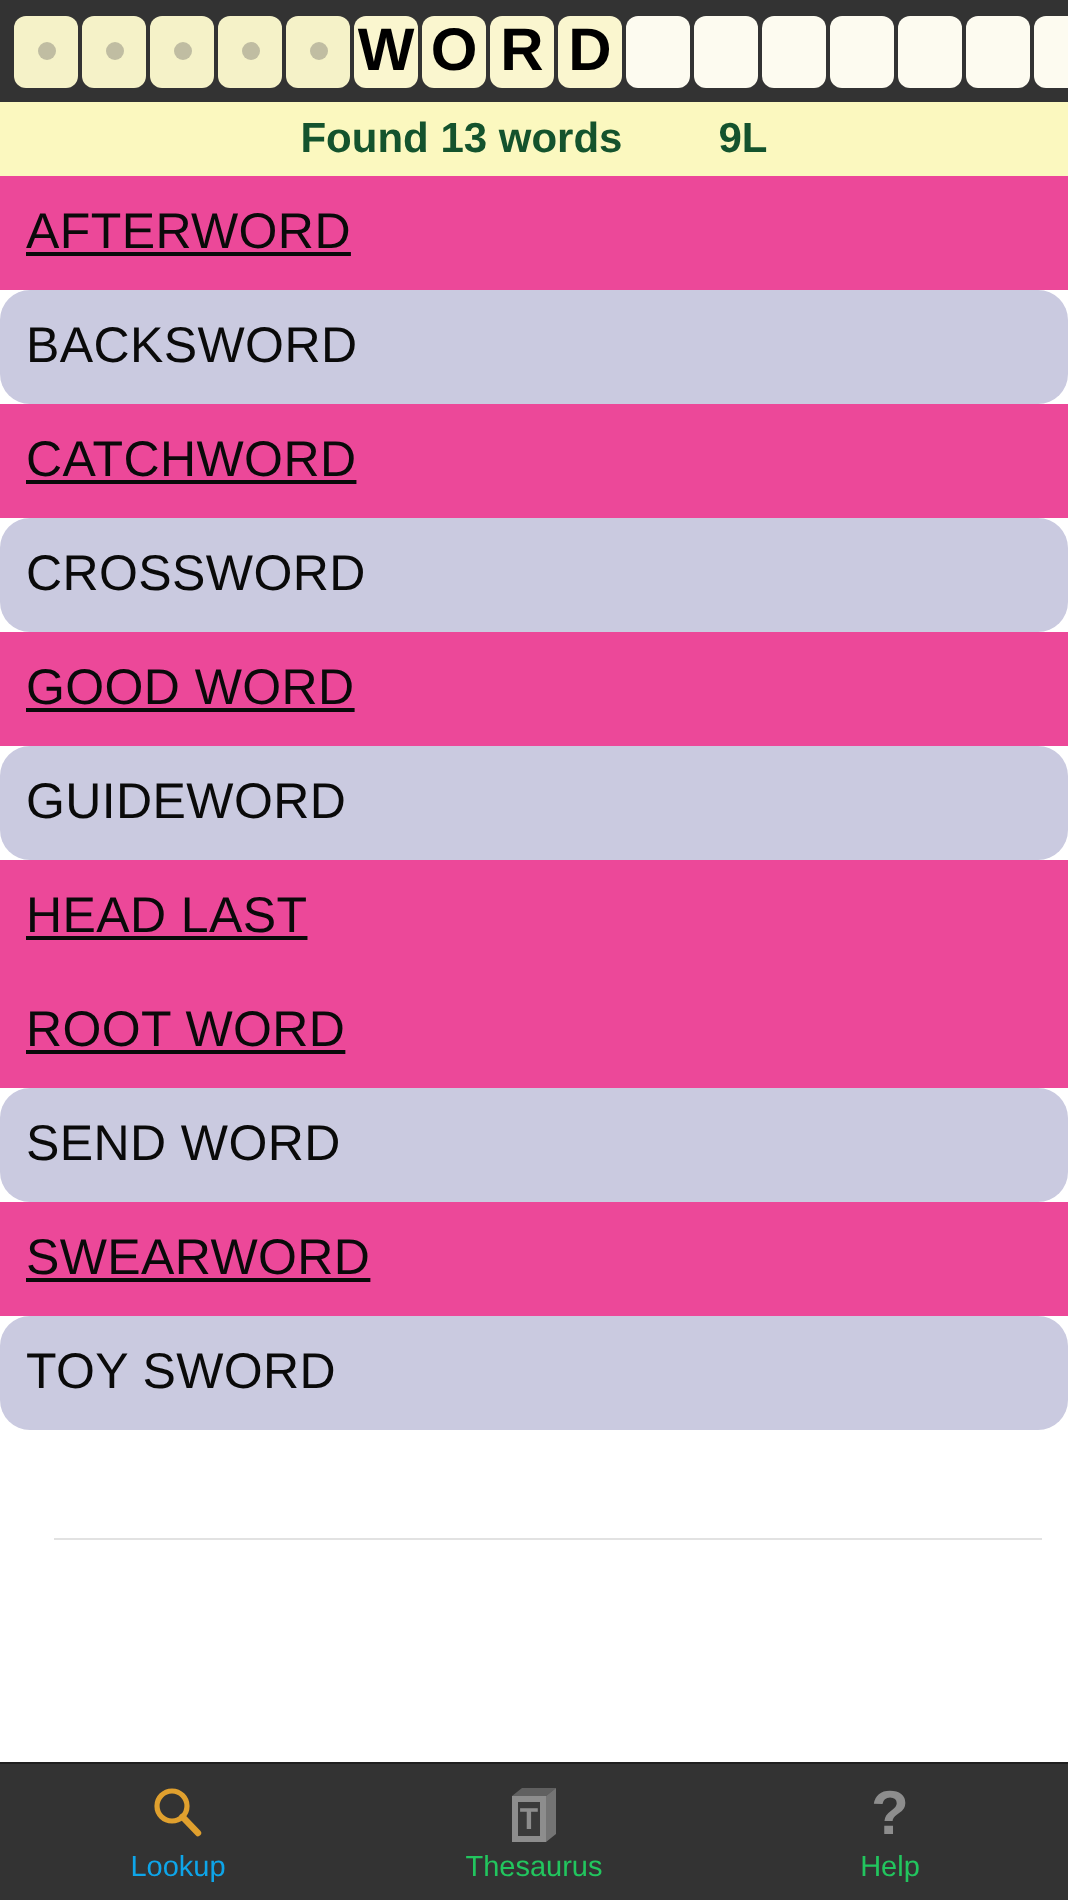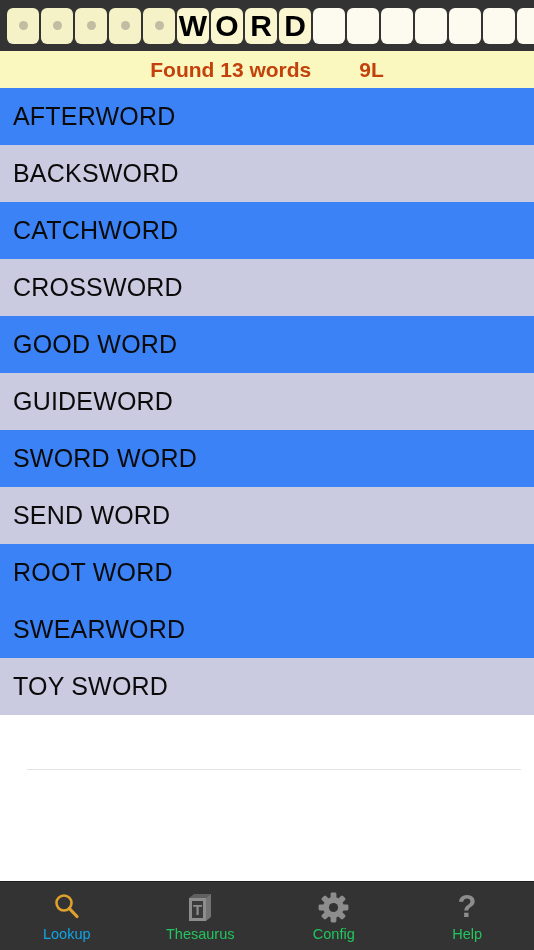--- a/index.html
+++ b/index.html
@@ -62,43 +62,43 @@
   
   .statusbar {
     height: 37px;
     background: #fbf8bf;
     display: flex;
     align-items: center;
     justify-content: center;
     flex: 0 0 auto;
     font-size: 21px;
     font-weight: bold;
-    color: #c2410c;
+    color: #14532d;
   }
   .statusbar .found { margin-right: 48px; }
 
   
   .wordlist {
     flex: 1 1 auto;
     overflow: hidden;
     background: #ffffff;
     position: relative;
   }
   .word-row {
     height: 57px;
     display: flex;
     align-items: center;
     padding-left: 13px;
     box-sizing: border-box;
     font-size: 25px;
     color: #0a0a0a;
     letter-spacing: 0.2px;
   }
-  .word-row.odd  { background: #3b82f6; }
-  .word-row.even { background: #cacae0; }
+  .word-row.odd  { background: #ec4899; text-decoration: underline; }
+  .word-row.even { background: #cacae0; border-radius: 15px; }
   .list-tail {
     background: #ffffff;
     height: 54px;
     border-bottom: 1px solid #e2e2e2;
     margin: 0 13px 0 27px;
   }
 
   
   .tabbar {
     height: 68px;
@@ -192,27 +192,27 @@
       <div class="word-row even">
         <span>CROSSWORD</span>
       </div>
       <div class="word-row odd">
         <span>GOOD WORD</span>
       </div>
       <div class="word-row even">
         <span>GUIDEWORD</span>
       </div>
       <div class="word-row odd">
-        <span>SWORD WORD</span>
+        <span>HEAD LAST</span>
+      </div>
+      <div class="word-row odd">
+        <span>ROOT WORD</span>
       </div>
       <div class="word-row even">
         <span>SEND WORD</span>
-      </div>
-      <div class="word-row odd">
-        <span>ROOT WORD</span>
       </div>
       <div class="word-row odd">
         <span>SWEARWORD</span>
       </div>
       <div class="word-row even">
         <span>TOY SWORD</span>
       </div>
       <div class="list-tail"></div>
     </div>
 
@@ -233,37 +233,20 @@
             <path d="M21 6 L26 2 L26 25 L21 29 Z" fill="#8d8d8d" opacity="0.72"></path>
             <path d="M4 6 L9 2 L26 2 L21 6 Z" fill="#8d8d8d" opacity="0.5"></path>
             <rect x="7" y="9" width="11" height="17" fill="#3a3a3a"></rect>
             <text x="12.5" y="22.5" font-family="Liberation Sans, sans-serif" font-size="15" font-weight="bold" fill="#8d8d8d" text-anchor="middle">T</text>
           </svg>
         </div>
         <div class="tlabel">Thesaurus</div>
       </div>
       <div class="tab">
         <div class="ticon">
-          <svg width="31" height="31" viewBox="0 0 31 31">
-            <rect x="12.6" y="0.6" width="5.8" height="9" rx="1.4" fill="#8d8d8d" transform="rotate(0 15.5 15.5)"></rect>
-            <rect x="12.6" y="0.6" width="5.8" height="9" rx="1.4" fill="#8d8d8d" transform="rotate(45 15.5 15.5)"></rect>
-            <rect x="12.6" y="0.6" width="5.8" height="9" rx="1.4" fill="#8d8d8d" transform="rotate(90 15.5 15.5)"></rect>
-            <rect x="12.6" y="0.6" width="5.8" height="9" rx="1.4" fill="#8d8d8d" transform="rotate(135 15.5 15.5)"></rect>
-            <rect x="12.6" y="0.6" width="5.8" height="9" rx="1.4" fill="#8d8d8d" transform="rotate(180 15.5 15.5)"></rect>
-            <rect x="12.6" y="0.6" width="5.8" height="9" rx="1.4" fill="#8d8d8d" transform="rotate(225 15.5 15.5)"></rect>
-            <rect x="12.6" y="0.6" width="5.8" height="9" rx="1.4" fill="#8d8d8d" transform="rotate(270 15.5 15.5)"></rect>
-            <rect x="12.6" y="0.6" width="5.8" height="9" rx="1.4" fill="#8d8d8d" transform="rotate(315 15.5 15.5)"></rect>
-            <circle cx="15.5" cy="15.5" r="10.4" fill="#8d8d8d"></circle>
-            <circle cx="15.5" cy="15.5" r="4.6" fill="#333333"></circle>
-          </svg>
-        </div>
-        <div class="tlabel">Config</div>
-      </div>
-      <div class="tab">
-        <div class="ticon">
           <svg width="28" height="31" viewBox="0 0 28 31">
             <text x="14" y="25" font-family="Liberation Sans, sans-serif" font-size="31" font-weight="bold" fill="#8d8d8d" text-anchor="middle">?</text>
           </svg>
         </div>
         <div class="tlabel">Help</div>
       </div>
     </div>
 
 </div>
 

